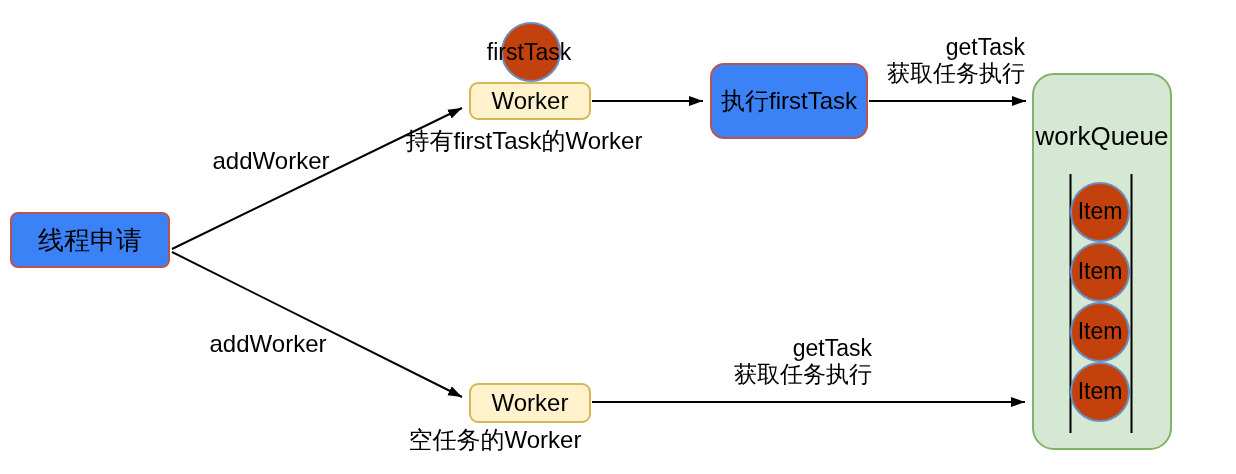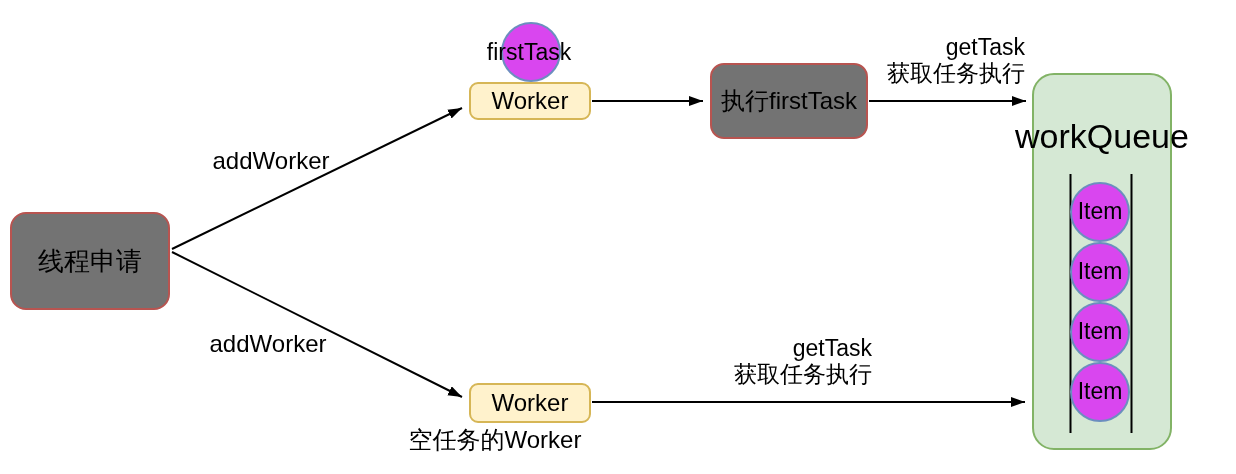--- a/index.html
+++ b/index.html
@@ -6,43 +6,43 @@
   .stage {
     position:relative; width:1236px; height:474px; background:#ffffff;
     font-family:"Liberation Sans", sans-serif; color:#000; overflow:hidden;
   }
   .stage svg { position:absolute; left:0; top:0; pointer-events:none; }
   .node {
     position:absolute; box-sizing:border-box;
     display:flex; align-items:center; justify-content:center;
     text-align:center; line-height:1.1;
   }
-  .rect-red    { background:#737373; border:2.5px solid #b85450; }
+  .rect-red    { background:#3b82f6; border:2.5px solid #b85450; }
   .rect-yellow { background:#fff2cc; border:2px solid #d6b656;text-align:center; }
-  .circle-blue { background:#d946ef; border:2px solid #6c8ebf; border-radius:50%; }
+  .circle-blue { background:#c2410c; border:2px solid #6c8ebf; border-radius:50%; }
   .rect-green  { background:#d5e8d4; border:2px solid #82b366; }
 
-  #thread-request { left:10px; top:212px; width:160px; height:98px; border-radius:16px; font-size:26px; }
+  #thread-request { left:10px; top:212px; width:160px; height:56px; border-radius:8px; font-size:26px; }
   #worker-top     { left:469px; top:82px;  width:122px; height:38px; border-radius:9px; font-size:24px; }
   #worker-bottom  { left:469px; top:383px; width:122px; height:40px; border-radius:9px; font-size:24px; }
   #exec-first-task{ left:710px; top:63px;  width:158px; height:76px; border-radius:14px; font-size:24px; }
   #work-queue     { left:1032px; top:73px; width:140px; height:377px; border-radius:22px; }
   #first-task-circle { left:501px; top:22px; width:60px; height:60px; }
 
   .qitem { left:1070px; width:60px; height:60px; font-size:23px; }
   #qitem-0 { top:182px; } #qitem-1 { top:242px; } #qitem-2 { top:302px; } #qitem-3 { top:362px; }
 
   .label {
     position:absolute; transform:translate(-50%,-50%);
     white-space:nowrap; text-align:center; font-size:24px; line-height:1.15;
   }
   #first-task-label     { left:529px;  top:52px;  font-size:23px; }
   #worker-top-caption   { left:524px;  top:141px; }
   #worker-bottom-caption{ left:495px;  top:440px; }
-  #work-queue-label     { left:1102px; top:137px; font-size:34px; }
+  #work-queue-label     { left:1102px; top:137px; font-size:26px; }
   #add-worker-top       { left:271px;  top:161px; }
   #add-worker-bottom    { left:268px;  top:344px; }
   #get-task-top         { left:956px;  top:60px;  font-size:23px; }
   #get-task-bottom      { left:803px;  top:361px; font-size:23px; }
   .two-line span { display:block;text-align:right; }
 </style>
 </head>
 <body>
 
 <div class="stage">
@@ -82,20 +82,21 @@
   <div id="work-queue-label" class="label">workQueue</div>
 
   <div id="first-task-circle" class="node circle-blue"></div>
   <div id="first-task-label" class="label">firstTask</div>
 
   <div id="thread-request" class="node rect-red">线程申请</div>
   <div id="worker-top" class="node rect-yellow">Worker</div>
   <div id="exec-first-task" class="node rect-red">执行firstTask</div>
   <div id="worker-bottom" class="node rect-yellow">Worker</div>
 
+  <div id="worker-top-caption" class="label">持有firstTask的Worker</div>
   <div id="worker-bottom-caption" class="label">空任务的Worker</div>
 
   <div id="add-worker-top" class="label">addWorker</div>
   <div id="add-worker-bottom" class="label">addWorker</div>
   <div id="get-task-top" class="label two-line">
     <span>getTask</span>
     <span>获取任务执行</span>
   </div>
   <div id="get-task-bottom" class="label two-line">
     <span>getTask</span>

